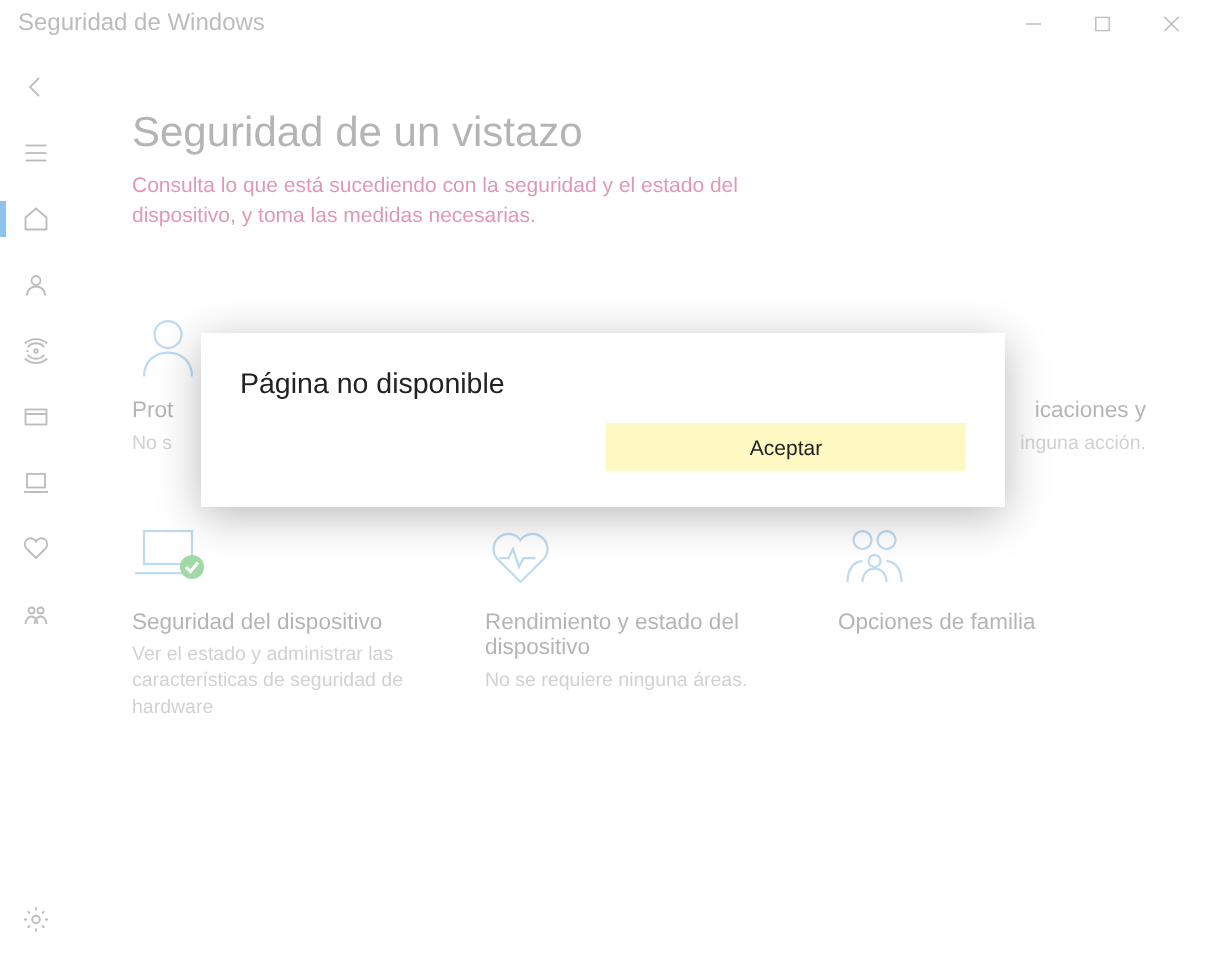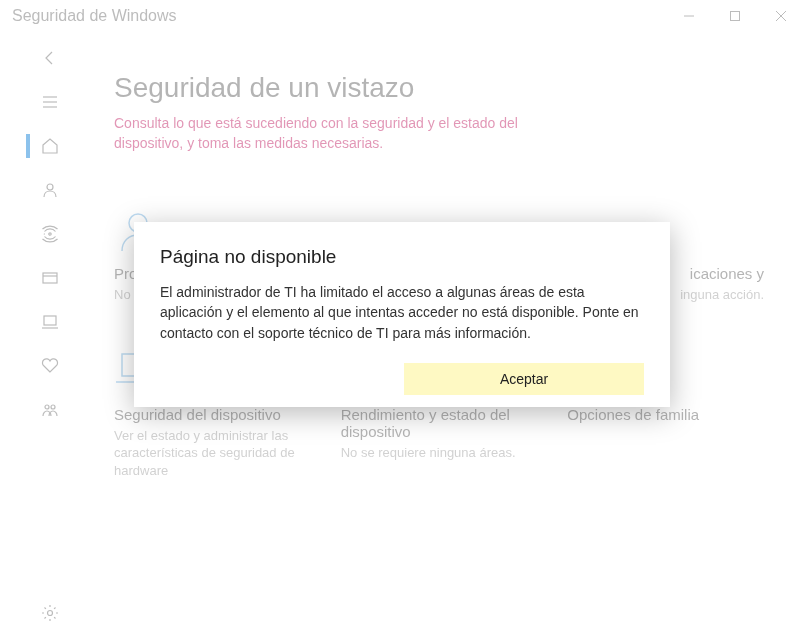--- a/index.html
+++ b/index.html
@@ -5,42 +5,42 @@
 * { margin: 0; padding: 0; box-sizing: border-box; font-family: "Segoe UI", sans-serif; }
 body { width: 804px; height: 635px; overflow: hidden; background: #fff; position: relative; }
 
 
 .titlebar { height: 32px; display: flex; align-items: center; padding-left: 12px; color: #6b6b6b; font-size: 16px; }
 .titlebar-spacer { flex: 1; }
 .win-btn { width: 46px; height: 32px; display: flex; align-items: center; justify-content: center; color: #6b6b6b; font-size: 10px; }
 .win-btn svg { stroke: #6b6b6b; }
 
 
-.app-body { display: flex; height: calc(635px - 32px); padding-left: 26px; }
+.app-body { display: flex; height: calc(635px - 32px); }
 .sidebar { width: 48px; display: flex; flex-direction: column; align-items: center; padding-top: 4px; }
 .sidebar-spacer { flex: 1; }
 .nav-item { width: 48px; height: 44px; display: flex; align-items: center; justify-content: center; position: relative; color: #6b6b6b; }
 .nav-item.active::before { content: ""; position: absolute; left: 0; top: 10px; bottom: 10px; width: 4px; background: #0078d4; }
 .nav-item svg { stroke: #6b6b6b; fill: none; stroke-width: 1.2; }
 
 .content { flex: 1; padding: 40px 40px 0 40px; }
 h1 { font-weight: 300; font-size: 28px; color: #5a5a5a; margin-bottom: 10px; }
 .subtitle { color: #be185d; font-size: 14px; max-width: 420px; line-height: 1.4; margin-bottom: 50px; }
 
 
 .tiles { display: grid; grid-template-columns: repeat(3, 1fr); column-gap: 30px; row-gap: 40px; }
 .tile-icon { height: 56px; display: flex; align-items: center; }
 .tile-icon svg { stroke: #6fb0e0; fill: none; stroke-width: 1.5; }
 .tile-title { color: #5a5a5a; font-size: 15px; margin: 6px 0 4px; font-weight: 400; }
 .tile-desc { color: #9a9a9a; font-size: 13px; line-height: 1.35; }
 .badge-ok { fill: #2cae3b; stroke: none; }
 
 
 .overlay { position: absolute; inset: 0; background: rgba(255,255,255,0.55); display: flex; align-items: flex-start; justify-content: center; }
-.dialog { margin-top: 222px; width: 536px; background: #fff; box-shadow: 0 6px 28px rgba(0,0,0,0.28); padding: 24px 26px 12px; }
+.dialog { margin-top: 222px; width: 536px; background: #fff; box-shadow: 0 6px 28px rgba(0,0,0,0.28); padding: 24px 26px 24px; }
 .dialog-title { font-size: 19px; font-weight: 400; color: #222; margin-bottom: 14px; }
 .dialog-body { font-size: 14px; color: #333; line-height: 1.45; margin-bottom: 20px; }
 .dialog-actions { display: flex; justify-content: flex-end; }
 .dialog-btn { background: #fef9c3; border: none; padding: 8px 0; width: 240px; font-size: 14px; color: #222; cursor: pointer; }
 </style>
 </head>
 <body>
 
 <div class="titlebar">
   <span>Seguridad de Windows</span>
@@ -189,18 +189,17 @@
         </div>
         <div class="tile-title">Opciones de familia</div>
       </div>
     </div>
   </div>
 </div>
 
 <div class="overlay">
   <div class="dialog">
     <div class="dialog-title">Página no disponible</div>
-    <div class="dialog-body">El administrador de TI ha limitado el acceso a algunas áreas de esta aplicación y el elemento al que intentas acceder no está disponible. Ponte en contacto con el soporte técnico de TI para más información.</div>
     <div class="dialog-actions">
       <button class="dialog-btn">Aceptar</button>
     </div>
   </div>
 </div>
 
 </body></html>

